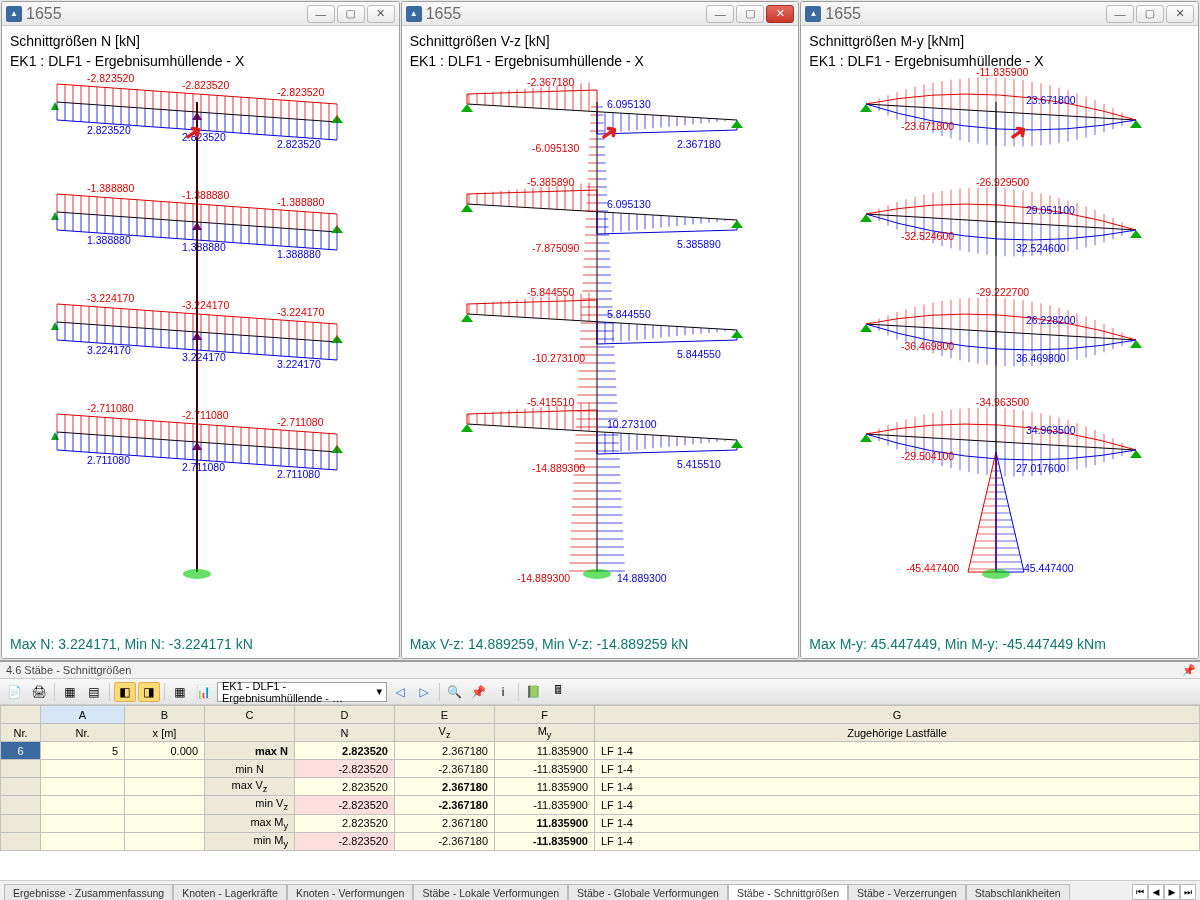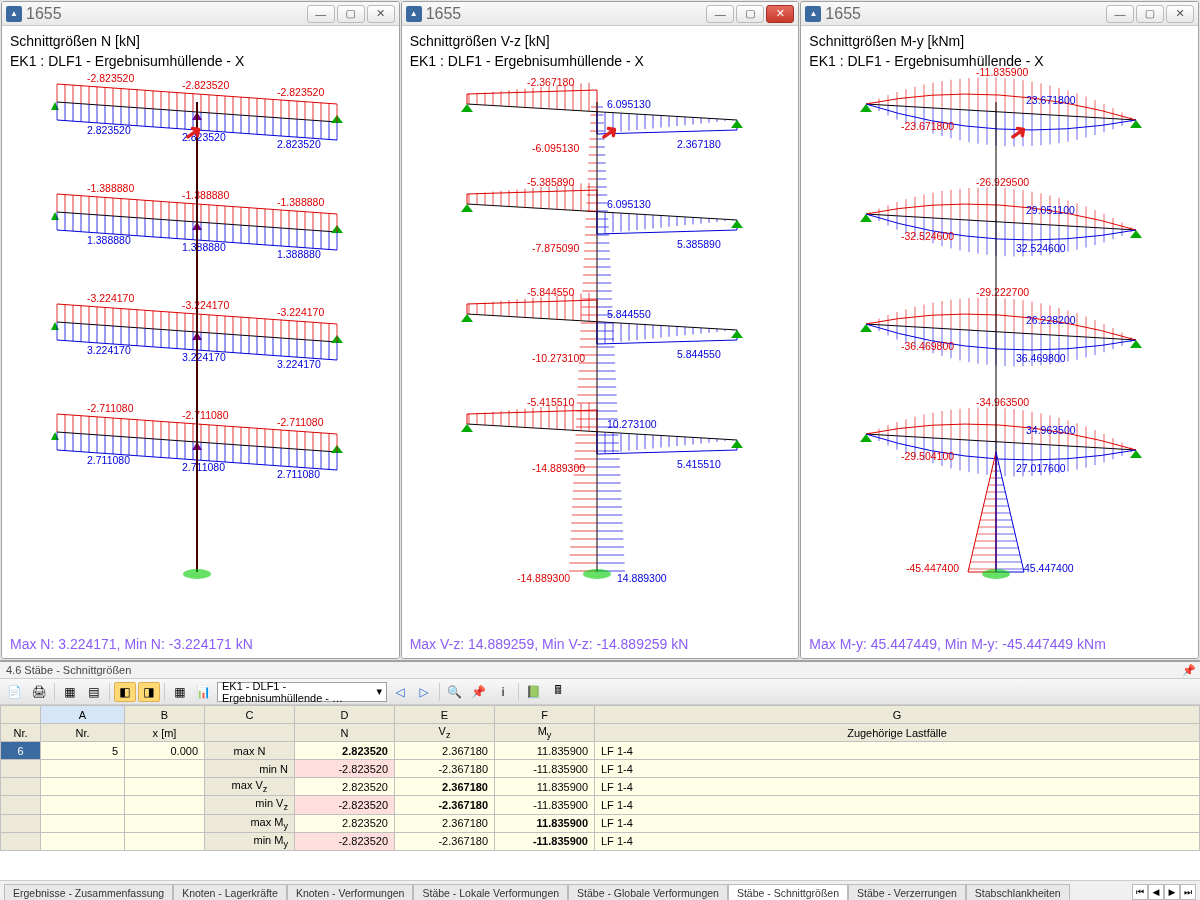--- a/index.html
+++ b/index.html
@@ -8,21 +8,21 @@
 .win { flex:1; background:#fff; border:1px solid #a0a0a0; display:flex; flex-direction:column; border-radius:3px; overflow:hidden; }
 .titlebar { height:24px; background:linear-gradient(#f9f9f9,#e8e8e8); border-bottom:1px solid #ccc; display:flex; align-items:center; padding:0 4px; gap:4px; }
 .titlebar .ico { width:16px; height:16px; background:#3a6aa0; border-radius:2px; display:flex; align-items:center; justify-content:center; font-size:8px; color:#fff; }
 .titlebar .ttl { color:#6a6a6a; font-size:16px; flex:1; }
 .winbtns { display:flex; gap:2px; }
 .winbtn { width:28px; height:18px; border:1px solid #bbb; border-radius:3px; background:linear-gradient(#fff,#e8e8e8); display:flex; align-items:center; justify-content:center; font-size:11px; color:#555; cursor:pointer; }
 .winbtn.cl { background:linear-gradient(#e46a5e,#c93a2c); color:#fff; border-color:#a03028; }
 .canvas { flex:1; position:relative; background:#fff; overflow:hidden; }
 .canvas svg { position:absolute; top:26px; left:-5px; }
 .hdr { position:absolute; top:6px; left:8px; font-size:14px; color:#000; line-height:1.4; }
-.ftr { position:absolute; bottom:6px; left:8px; font-size:14px; color:#8b5cf6; }
+.ftr { position:absolute; bottom:6px; left:8px; font-size:14px; color:#0f766e; }
 .rlbl { fill:#d00; font-size:10.5px; }
 .blbl { fill:#00d; font-size:10.5px; }
 .axes { position:absolute; bottom:42px; left:28px; }
 
 .panel { border-top:2px solid #a0a0a0; background:#f5f5f5; height:240px; display:flex; flex-direction:column; }
 .panel-title { padding:2px 6px; font-size:11px; color:#444; background:#f2f2f2; border-bottom:1px solid #ccc; position:relative; }
 .panel-title .pin { position:absolute; right:4px; top:2px; cursor:pointer; }
 .toolbar { height:26px; background:linear-gradient(#f8f8f8,#e4e4e4); border-bottom:1px solid #ccc; display:flex; align-items:center; gap:2px; padding:0 4px; }
 .tb-btn { width:22px; height:20px; border:1px solid transparent; border-radius:2px; display:flex; align-items:center; justify-content:center; cursor:pointer; font-size:12px; }
 .tb-btn.on { background:#ffd976; border-color:#e0b050; }
@@ -1145,31 +1145,31 @@
  <th></th>
  <th>N</th>
  <th>V<sub>z</sub></th>
  <th>M<sub>y</sub></th>
  <th>Zugehörige Lastfälle</th>
 </tr>
           <tr>
     <td class="nr">6</td>
     <td>5</td>
     <td>0.000</td>
-    <td class="gry" style="text-align:center;">max N</td>
+    <td class="gry" style="text-align:right;font-weight:bold;">max N</td>
     <td class="" style="font-weight:bold;">2.823520</td>
     <td style="">2.367180</td>
     <td style="">11.835900</td>
     <td class="lft">LF 1-4</td>
   </tr>
           <tr>
     <td class="gry"></td>
     <td></td>
     <td></td>
-    <td class="gry" style="text-align:right;">min N</td>
+    <td class="gry" style="text-align:center;">min N</td>
     <td class="neg" style="">-2.823520</td>
     <td style="">-2.367180</td>
     <td style="">-11.835900</td>
     <td class="lft">LF 1-4</td>
   </tr>
           <tr>
     <td class="gry"></td>
     <td></td>
     <td></td>
     <td class="gry" style="">max V<sub>z</sub></td>

